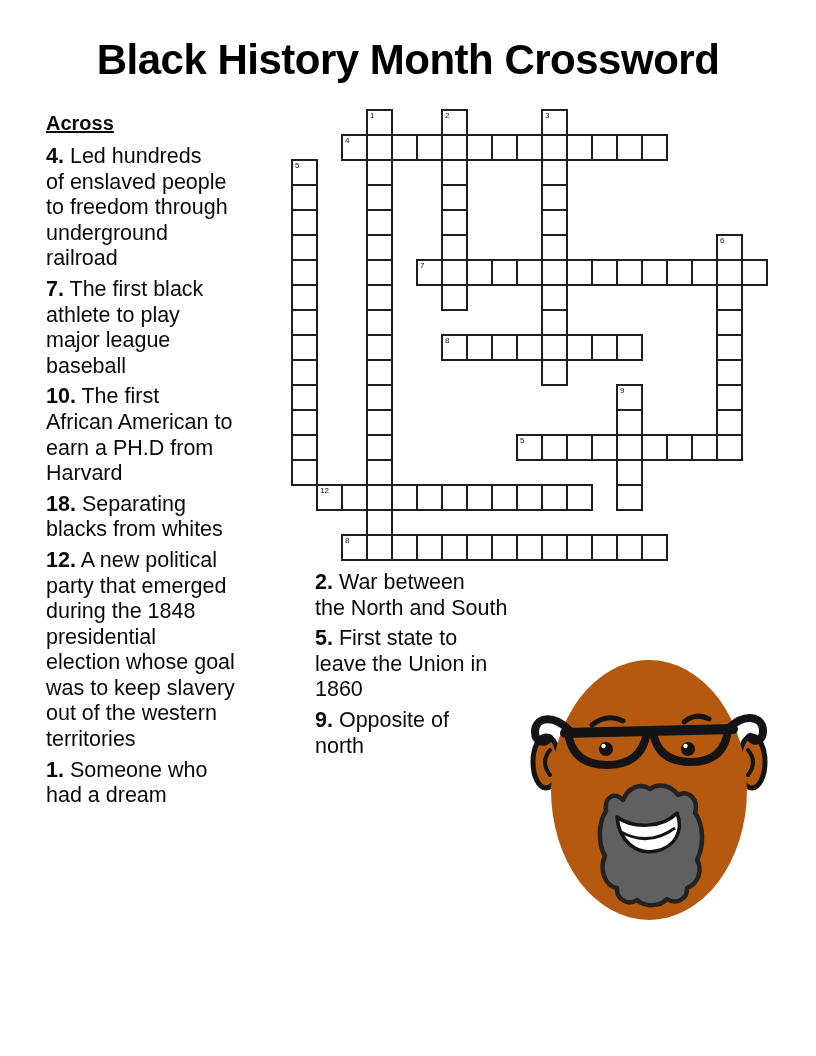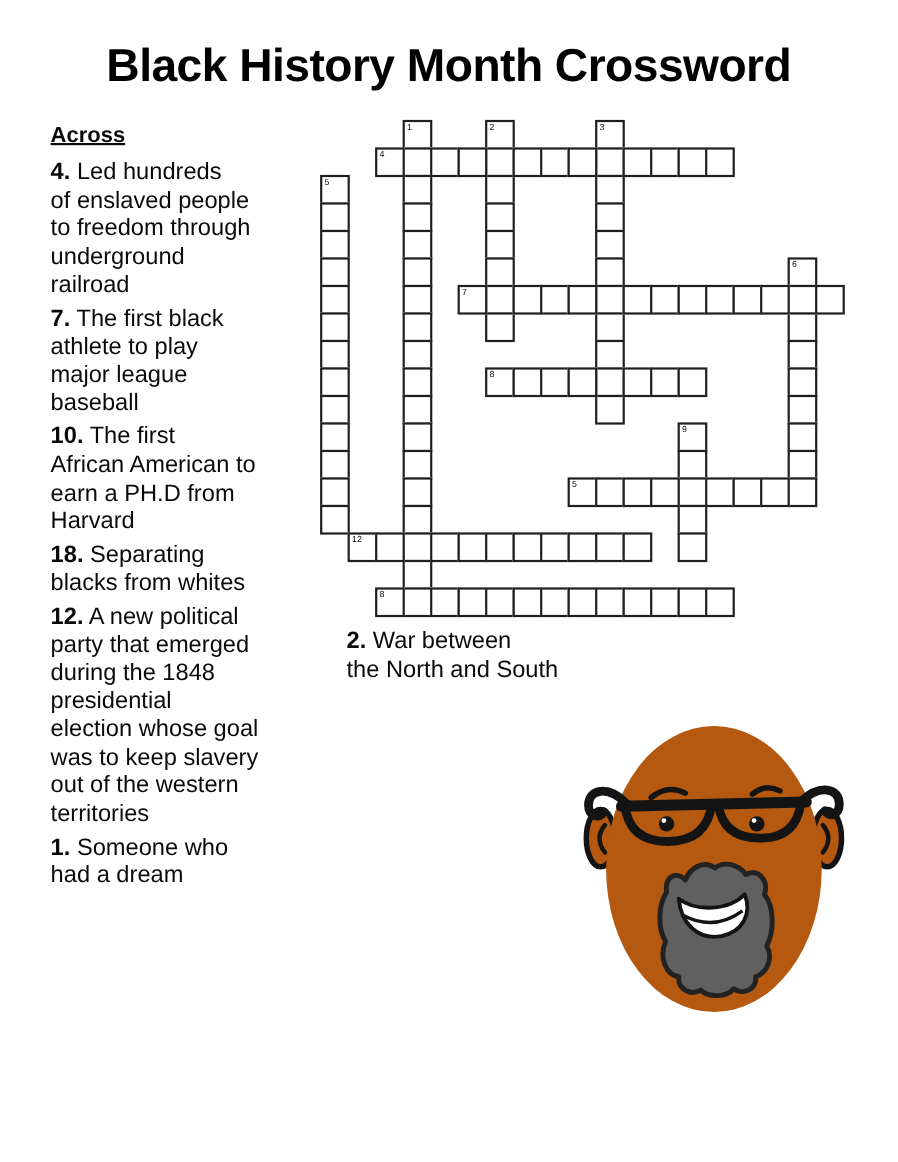--- a/index.html
+++ b/index.html
@@ -214,20 +214,25 @@
     <div>
         <div class="clue"><span class="cnum">1.</span> <span>Someone who
 had a dream</span></div>
       </div>
   </div>
 
   <div class="clue-col col-mid">
     <div>
         <div class="clue"><span class="cnum">2.</span> <span>War between
 the North and South</span></div>
+        <div class="clue"><span class="cnum">5.</span> <span>First state to
+leave the Union in
+1860</span></div>
+        <div class="clue"><span class="cnum">9.</span> <span>Opposite of
+north</span></div>
       </div>
   </div>
 
   <svg class="face" width="254" height="285" viewBox="0 0 254 285">
     <ellipse cx="23" cy="114" rx="13" ry="26" stroke-width="5" fill="#B4590F" stroke="#141414"></ellipse>
     <ellipse cx="229" cy="114" rx="13" ry="26" stroke-width="5" fill="#B4590F" stroke="#141414"></ellipse>
     <ellipse cx="126" cy="142" rx="98" ry="130" fill="#B4590F"></ellipse>
     <path d="M 27,102 Q 17,114 27,127" fill="none" stroke-width="4" stroke-linecap="round" stroke="#141414"></path>
     <path d="M 225,102 Q 235,114 225,127" fill="none" stroke-width="4" stroke-linecap="round" stroke="#141414"></path>
     <path d="M 69,77 Q 84,65 100,73" fill="none" stroke-width="5" stroke-linecap="round" stroke="#141414"></path>

